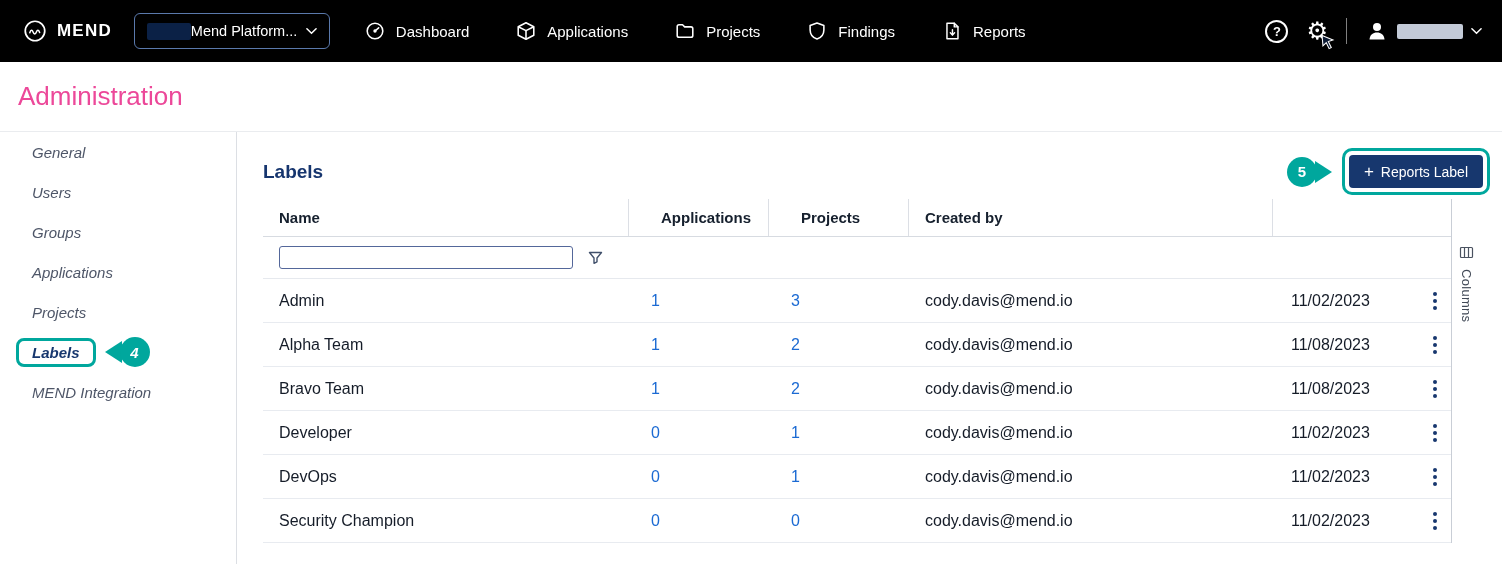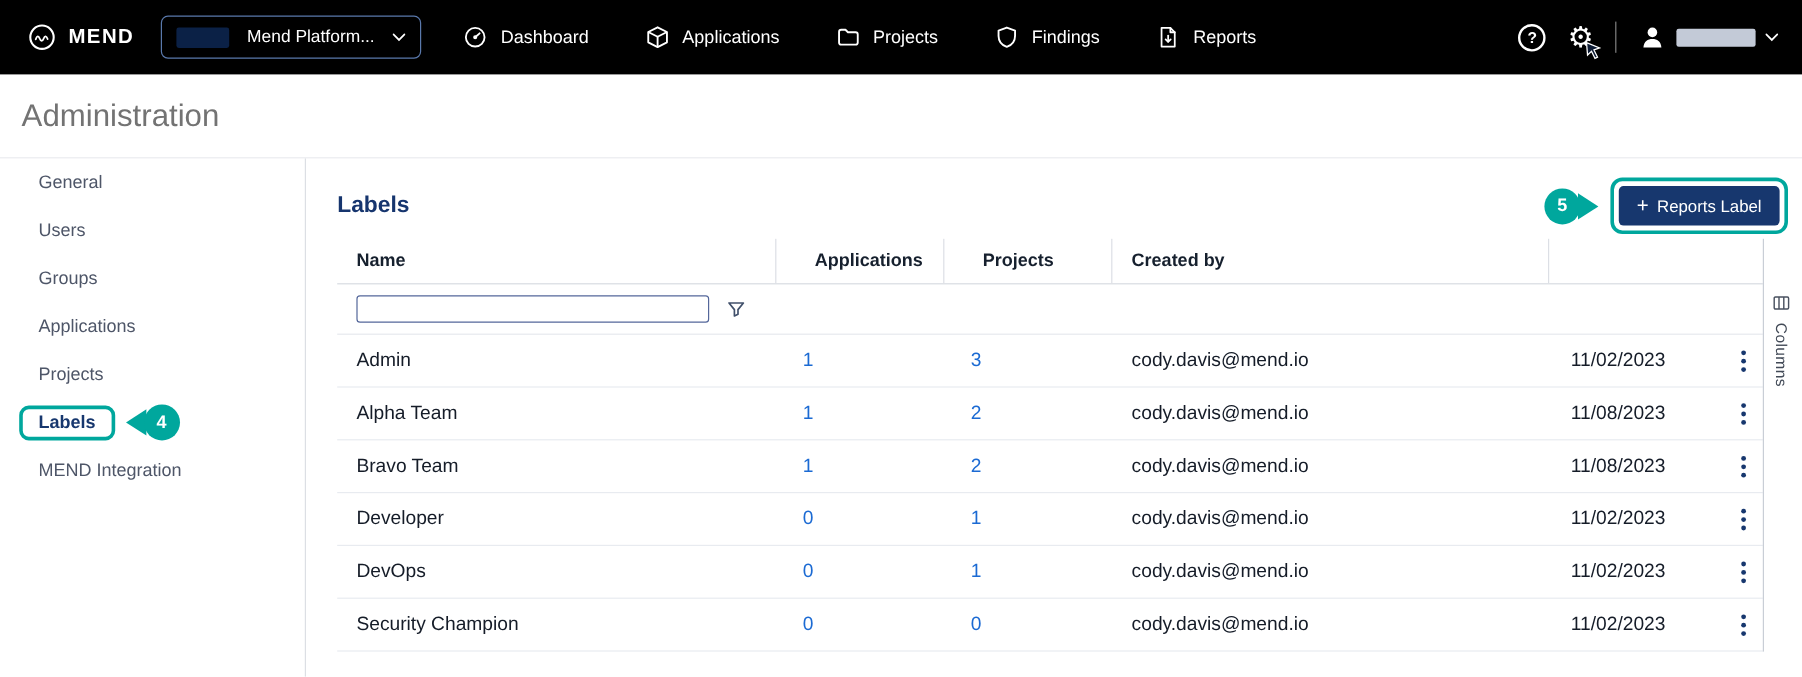--- a/index.html
+++ b/index.html
@@ -11,45 +11,45 @@
   
   .topnav {
     height:62px; background:#000000; display:flex; align-items:center;
     padding:0 20px 0 22px; color:#fff;
   }
   .brand { display:flex; align-items:center; gap:9px; cursor:pointer; }
   .brand-name { font-size:17px; font-weight:700; letter-spacing:1.2px; }
   .platform-select {
     margin-left:22px; height:36px; min-width:196px; border:1px solid #5A79AC;
     border-radius:6px; background:transparent; color:#fff; font-size:14.5px;
-    display:flex; align-items:center; gap:15px; padding:0 12px; cursor:pointer;
+    display:flex; align-items:center; gap:0; padding:0 12px; cursor:pointer;
     font-family:inherit;
   }
   .redact-org { width:44px; height:17px; background:#0B2146; border-radius:2px; }
   .chev { margin-left:auto; display:flex; align-items:center; }
   .main-nav { display:flex; gap:46px; margin-left:34px; }
   .nav-item { display:flex; align-items:center; gap:10px; font-size:15px; cursor:pointer; white-space:nowrap; }
   .topnav-right { margin-left:auto; display:flex; align-items:center; gap:18px; }
   .help-icon {
     width:23px; height:23px; border:2px solid #fff; border-radius:50%;
     display:flex; align-items:center; justify-content:center;
     font-size:13px; font-weight:700; cursor:pointer;
   }
   .gear-wrap { position:relative; cursor:pointer; display:flex; align-items:center; }
   .gear-glyph { font-family:"DejaVu Sans", sans-serif; font-size:24px; line-height:1; }
   .cursor-svg { position:absolute; right:-8px; bottom:-8px; }
   .nav-divider { width:1px; height:26px; background:rgba(255,255,255,.5); }
   .user-menu { display:flex; align-items:center; gap:8px; cursor:pointer; }
   .redact-user { width:66px; height:15px; background:#C3CAD7; border-radius:2px; }
   
   .page-header { height:70px; display:flex; align-items:center; padding-left:18px; border-bottom:1px solid #EAECEF; }
-  .page-header h1 { font-size:26px; font-weight:500; color:#737373;text-align:right; }
+  .page-header h1 { font-size:26px; font-weight:500; color:#ec4899;text-align:right; }
   
   .content { display:flex; height:432px; }
-  .sidebar { width:255px; border-right:1px solid #DCDFE4; flex-shrink:0; }
+  .sidebar { width:237px; border-right:1px solid #DCDFE4; flex-shrink:0;font-style:italic; }
   .side-item { height:40px; display:flex; align-items:center; padding-left:32px; font-size:15px; color:#4E5668; cursor:pointer; }
   .side-item.labels-row { padding-left:16px; }
   .labels-box { border:3px solid #00A79D; border-radius:8px; padding:3px 13px; color:#17376E; font-weight:700; }
   .step { display:flex; align-items:center; }
   .step4 { margin-left:9px; }
   .circle {
     width:30px; height:30px; border-radius:50%; background:#00A79D; color:#fff;
     font-size:15px; font-weight:700; display:flex; align-items:center; justify-content:center; flex-shrink:0;
   }
   .tri-left { width:0; height:0; border-top:11px solid transparent; border-bottom:11px solid transparent; border-right:17px solid #00A79D; margin-right:-2px; }

